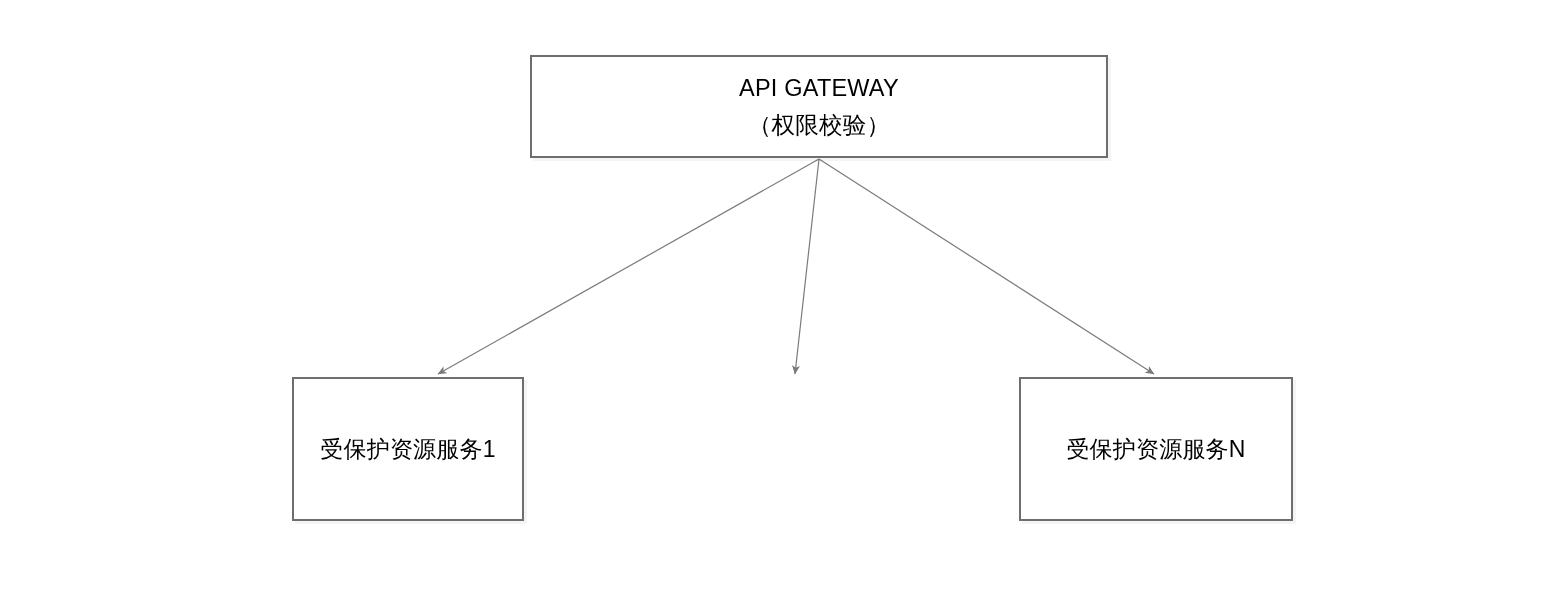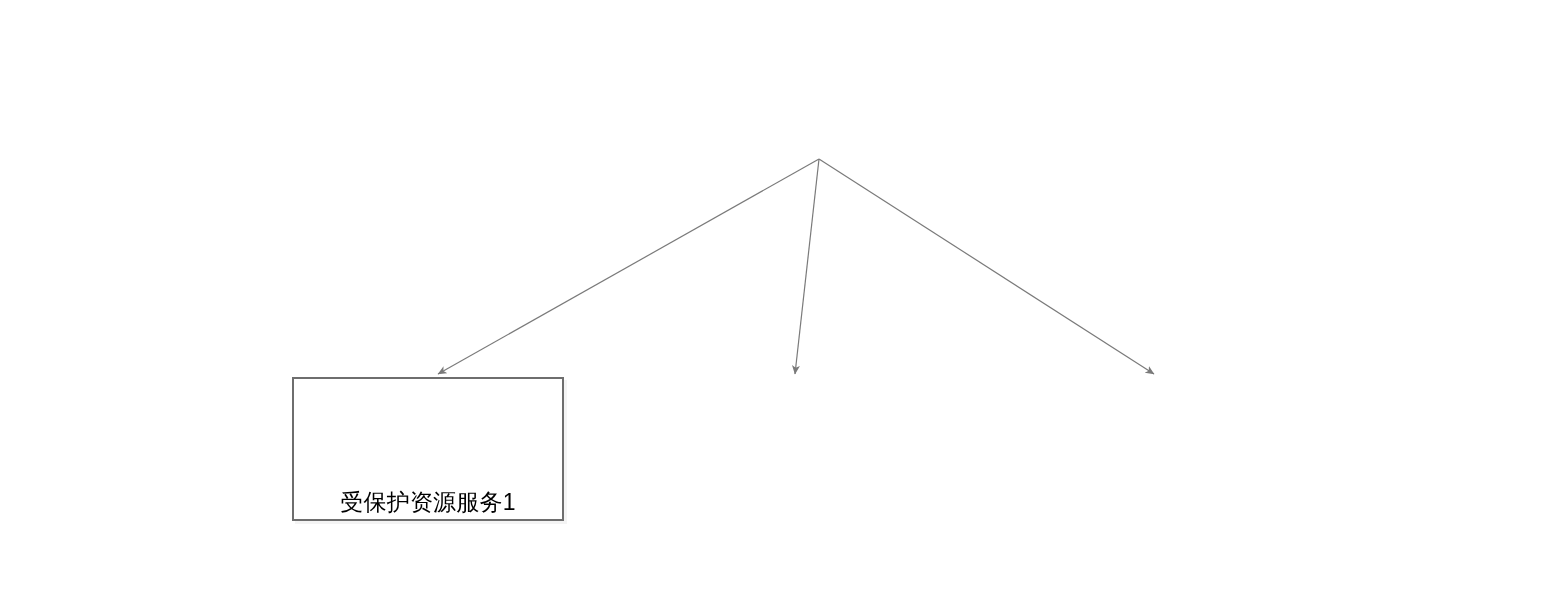--- a/index.html
+++ b/index.html
@@ -50,23 +50,22 @@
     width: 578px;
     height: 103px;
   }
   #node-gateway .node-label {
     font-size: 23.5px;
     line-height: 37px;
   }
   #node-service-1 {
     left: 292px;
     top: 377px;
-    width: 272px;
+    width: 232px;
     height: 144px;
-    align-items: flex-end;
   }
   #node-service-2 {
     left: 657px;
     top: 377px;
     width: 275px;
     height: 144px;
   }
   #node-service-3 {
     left: 1019px;
     top: 377px;
@@ -86,20 +85,27 @@
       </marker>
     </defs>
 
     <line x1="819" y1="159" x2="438" y2="374" stroke="#7a7a7a" stroke-width="1.2" marker-end="url(#arrowhead)"></line>
 
     <line x1="819" y1="159" x2="795" y2="374" stroke="#7a7a7a" stroke-width="1.2" marker-end="url(#arrowhead)"></line>
 
     <line x1="819" y1="159" x2="1154" y2="374" stroke="#7a7a7a" stroke-width="1.2" marker-end="url(#arrowhead)"></line>
   </svg>
 
+  <div class="node" id="node-gateway">
+    <div class="node-label">API GATEWAY
+（权限校验）</div>
+  </div>
 
   <div class="node" id="node-service-1">
     <div class="node-label">受保护资源服务1</div>
   </div>
 
 
+  <div class="node" id="node-service-3">
+    <div class="node-label">受保护资源服务N</div>
+  </div>
 
 </div>
 
 </body></html>

